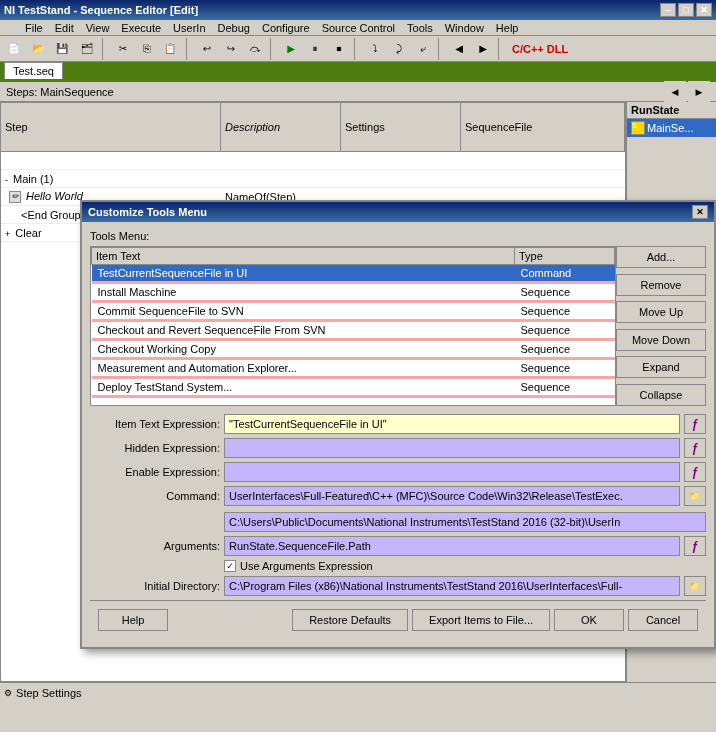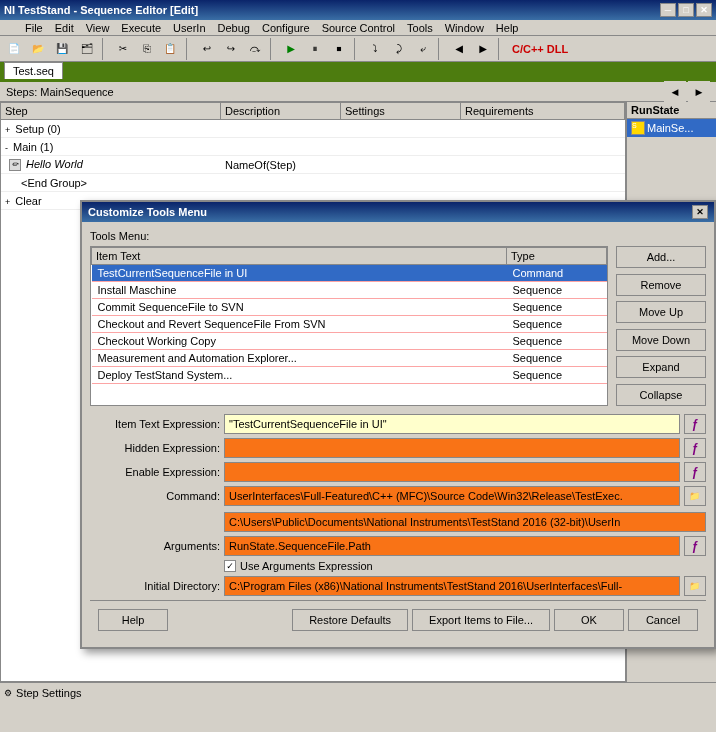--- a/index.html
+++ b/index.html
@@ -29,23 +29,23 @@
     
     .breadcrumb { background: #d4d0c8; border-bottom: 1px solid #888; height: 20px; display: flex; align-items: center; padding: 0 6px; gap: 0; }
     .breadcrumb-text { font-size: 11px; }
 
     
     .main-area { display: flex; height: calc(732px - 20px - 20px - 26px - 20px - 20px); position: relative; }
 
     
     .sequence-tree { flex: 1; background: white; border: 1px solid #888; overflow: hidden; }
     .tree-header { display: flex; background: #d4d0c8; border-bottom: 1px solid #888; }
-    .tree-col { padding: 2px 4px; font-size: 11px; border-right: 1px solid #888; }
+    .tree-col { padding: 18px 4px; font-size: 11px; border-right: 1px solid #888; }
     .tree-col.step { width: 220px; }
-    .tree-col.desc { width: 120px; }
+    .tree-col.desc { width: 120px; font-style: italic; }
     .tree-col.settings { width: 120px; }
     .tree-col.reqs { flex: 1; }
     .tree-row { display: flex; align-items: center; border-bottom: 1px solid #eee; height: 18px; }
     .tree-cell { padding: 1px 4px; font-size: 11px; overflow: hidden; white-space: nowrap; }
     .tree-cell.step { width: 220px; }
     .tree-cell.desc { width: 120px; }
     .tree-cell.settings { width: 120px; }
     .tree-cell.reqs { flex: 1; }
     .expand-icon { margin-right: 2px; font-size: 9px; }
 
@@ -54,37 +54,37 @@
     
     
     .dialog { position: absolute; top: 200px; left: 80px; width: 636px; background: #d4d0c8; border: 2px solid #888; box-shadow: 4px 4px 8px rgba(0,0,0,0.4); pointer-events: all; }
     .dialog-title { background: linear-gradient(to bottom, #0a246a, #3a6ea5); color: white; height: 20px; display: flex; align-items: center; padding: 0 6px; font-size: 11px; font-weight: bold; }
     .dialog-title-text { flex: 1; }
     .dialog-close { background: #d4d0c8; border: 1px solid #888; width: 16px; height: 14px; font-size: 9px; display: flex; align-items: center; justify-content: center; cursor: pointer; color: black; font-weight: bold; }
     .dialog-body { padding: 8px; }
     .tools-menu-label { font-size: 11px; margin-bottom: 4px; }
     
     
-    .tools-table-wrapper { display: flex; gap: 8px; }
+    .tools-table-wrapper { display: flex; }
     .tools-table-container { flex: 1; border: 1px solid #888; background: white; height: 160px; overflow-y: auto; }
     .tools-table { width: 100%; border-collapse: collapse; }
     .tools-table th { background: #d4d0c8; border: 1px solid #888; padding: 2px 4px; text-align: left; font-size: 11px; font-weight: normal; position: sticky; top: 0; }
-    .tools-table td { border-bottom: 1px solid #fca5a5; padding: 2px 6px; font-size: 11px; }
+    .tools-table td { border-bottom: 3px solid #fca5a5; padding: 2px 6px; font-size: 11px; }
     .tools-table tr.selected td { background: #316ac5; color: white; }
     
     
     .dialog-right-btns { display: flex; flex-direction: column; gap: 4px; width: 90px; justify-content: space-between; }
     .dialog-btn { background: #d4d0c8; border: 1px solid #888; padding: 3px 8px; font-size: 11px; text-align: center; cursor: pointer; min-height: 22px; }
     .dialog-btn:disabled { color: #888; }
     
     
     .form-section { margin-top: 8px; }
     .form-row { display: flex; align-items: center; margin-bottom: 4px; gap: 4px; }
     .form-label { width: 130px; text-align: right; font-size: 11px; flex-shrink: 0; }
-    .form-input { flex: 1; height: 20px; border: 1px solid #888; background: #f97316; padding: 1px 4px; font-size: 11px; font-family: "Tahoma", sans-serif; }
+    .form-input { flex: 1; height: 20px; border: 1px solid #888; background: #c4b5fd; padding: 1px 4px; font-size: 11px; font-family: "Tahoma", sans-serif; }
     .form-input.yellow { background: #ffffcc; }
     .form-input-btn { width: 22px; height: 20px; border: 1px solid #888; background: #d4d0c8; display: flex; align-items: center; justify-content: center; cursor: pointer; font-size: 10px; }
     .form-checkbox-row { display: flex; align-items: center; margin-bottom: 4px; margin-left: 134px; gap: 4px; }
     .form-checkbox { width: 12px; height: 12px; border: 1px solid #888; background: white; display: flex; align-items: center; justify-content: center; cursor: pointer; }
     .form-checkbox.checked::after { content: "✓"; font-size: 9px; }
     
     
     .tools-table-container::-webkit-scrollbar { width: 12px; }
     .tools-table-container::-webkit-scrollbar-track { background: #d4d0c8; }
     .tools-table-container::-webkit-scrollbar-thumb { background: #888; }
@@ -166,28 +166,24 @@
   </div>
 </div>
 
 <div class="main-area" style="height: 580px;">
 
   <div class="sequence-tree">
     <div class="tree-header">
       <div class="tree-col step">Step</div>
       <div class="tree-col desc">Description</div>
       <div class="tree-col settings">Settings</div>
-      <div class="tree-col reqs">Requirements</div>
-    </div>
-
-    <div class="tree-row">
-      <div class="tree-cell step">
-        <span class="expand-icon">+</span>
-        <span>Setup (0)</span>
-      </div>
+      <div class="tree-col reqs">SequenceFile</div>
+    </div>
+
+    <div class="tree-row">
       <div class="tree-cell desc"></div>
       <div class="tree-cell settings"></div>
       <div class="tree-cell reqs"></div>
     </div>
 
     <div class="tree-row">
       <div class="tree-cell step">
         <span class="expand-icon">-</span>
         <span>Main (1)</span>
       </div>

